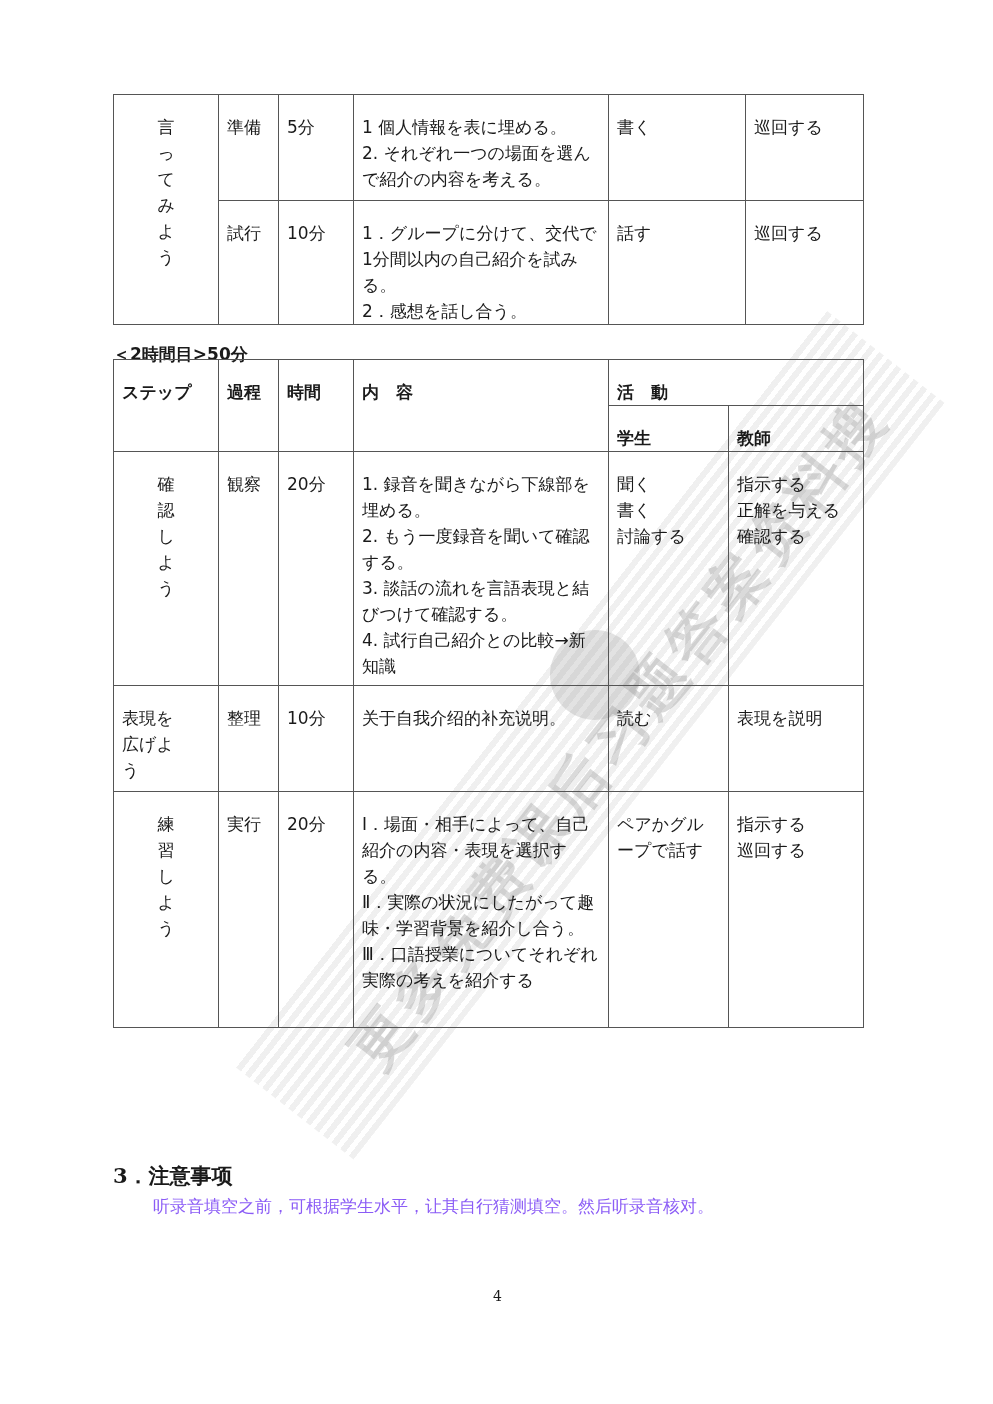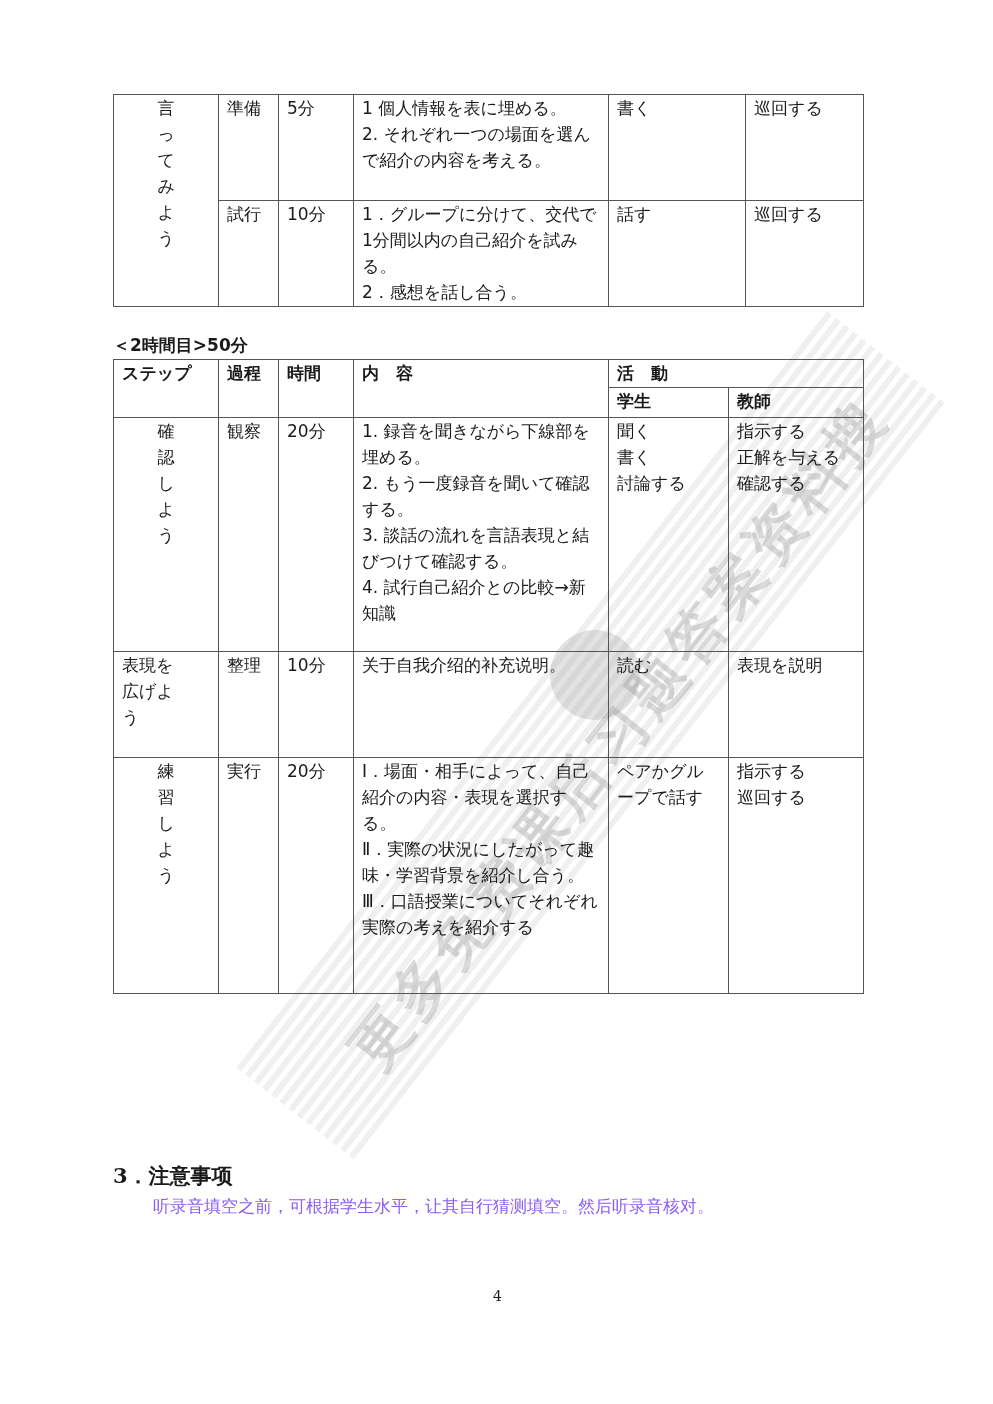--- a/index.html
+++ b/index.html
@@ -25,31 +25,31 @@
   }
   .wm-seal {
     position: absolute; left: 400px; top: 330px; width: 90px; height: 90px; border-radius: 50%;
     background: rgba(160,160,160,0.30);
   }
   table.plan {
     position: absolute; border-collapse: collapse; z-index: 1;
     font-size: 17px; line-height: 26px;
   }
   table.plan td, table.plan th {
-    border: 1.5px solid #555; vertical-align: top; padding: 0 8px 0 8px;
+    border: 1.5px solid #555; vertical-align: top; padding: 19px 8px 0 8px;
     font-weight: normal; text-align: left;
   }
   .step { font-weight: bold; text-align: center !important; }
   .step-left { font-weight: bold; }
   .hdr { font-weight: bold !important; text-align: center; }
   .content p { margin: 0; }
   #t1 { left: 113px; top: 94px; }
   #t2 { left: 113px; top: 359px; }
   .section-label {
-    position: absolute; left: 113px; top: 334px; font-size: 17px; font-weight: bold; z-index: 1;
+    position: absolute; left: 113px; top: 343px; font-size: 17px; font-weight: bold; z-index: 1;
   }
   .notes { position: absolute; left: 113px; top: 1162px; z-index: 1; font-family: "DejaVu Serif", "Liberation Serif", serif; }
   .notes h2 { margin: 0 0 3px 0; font-size: 21px; font-weight: bold; }
   .notes .sub { font-size: 17px; font-weight: bold; margin: 0; line-height: 26px; }
   .notes .body { font-size: 17px; margin: 0 0 0 40px; line-height: 26px; color: #8b5cf6; }
   .page-num { position: absolute; left: 493px; top: 1288px; font-size: 14px; font-family: "DejaVu Serif", serif; z-index: 1; }
 </style>
 </head>
 <body>
 

